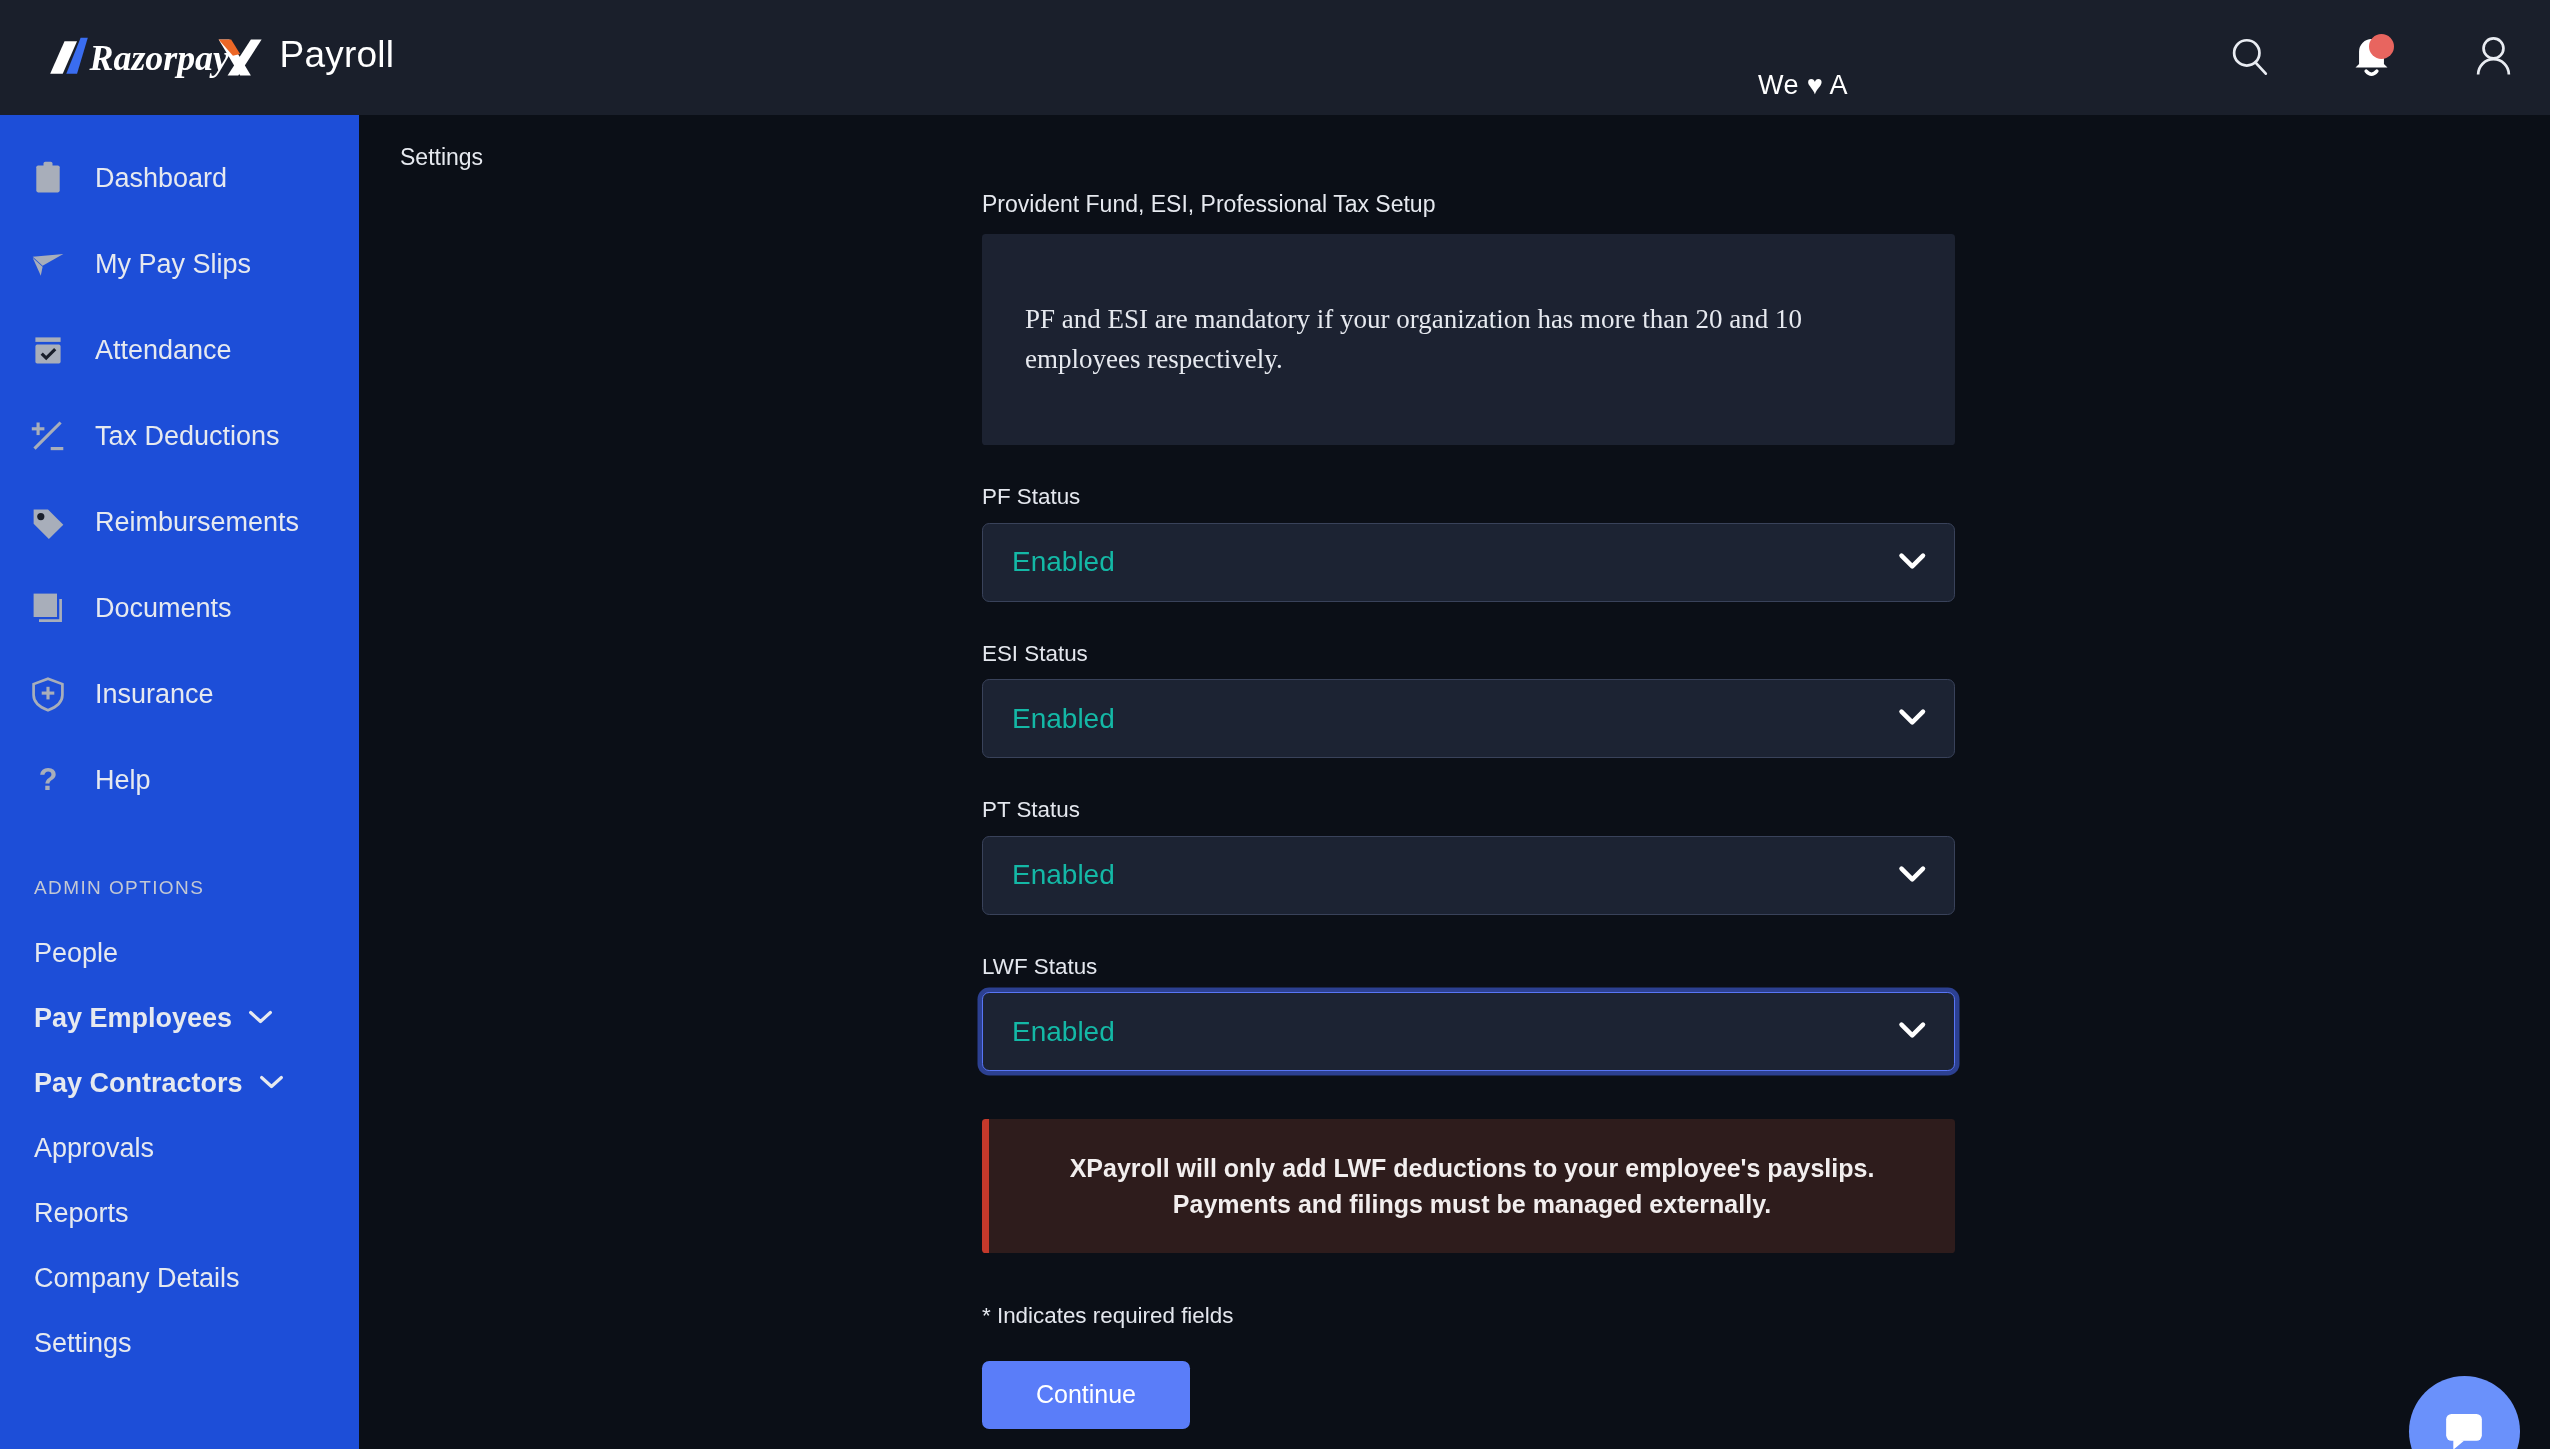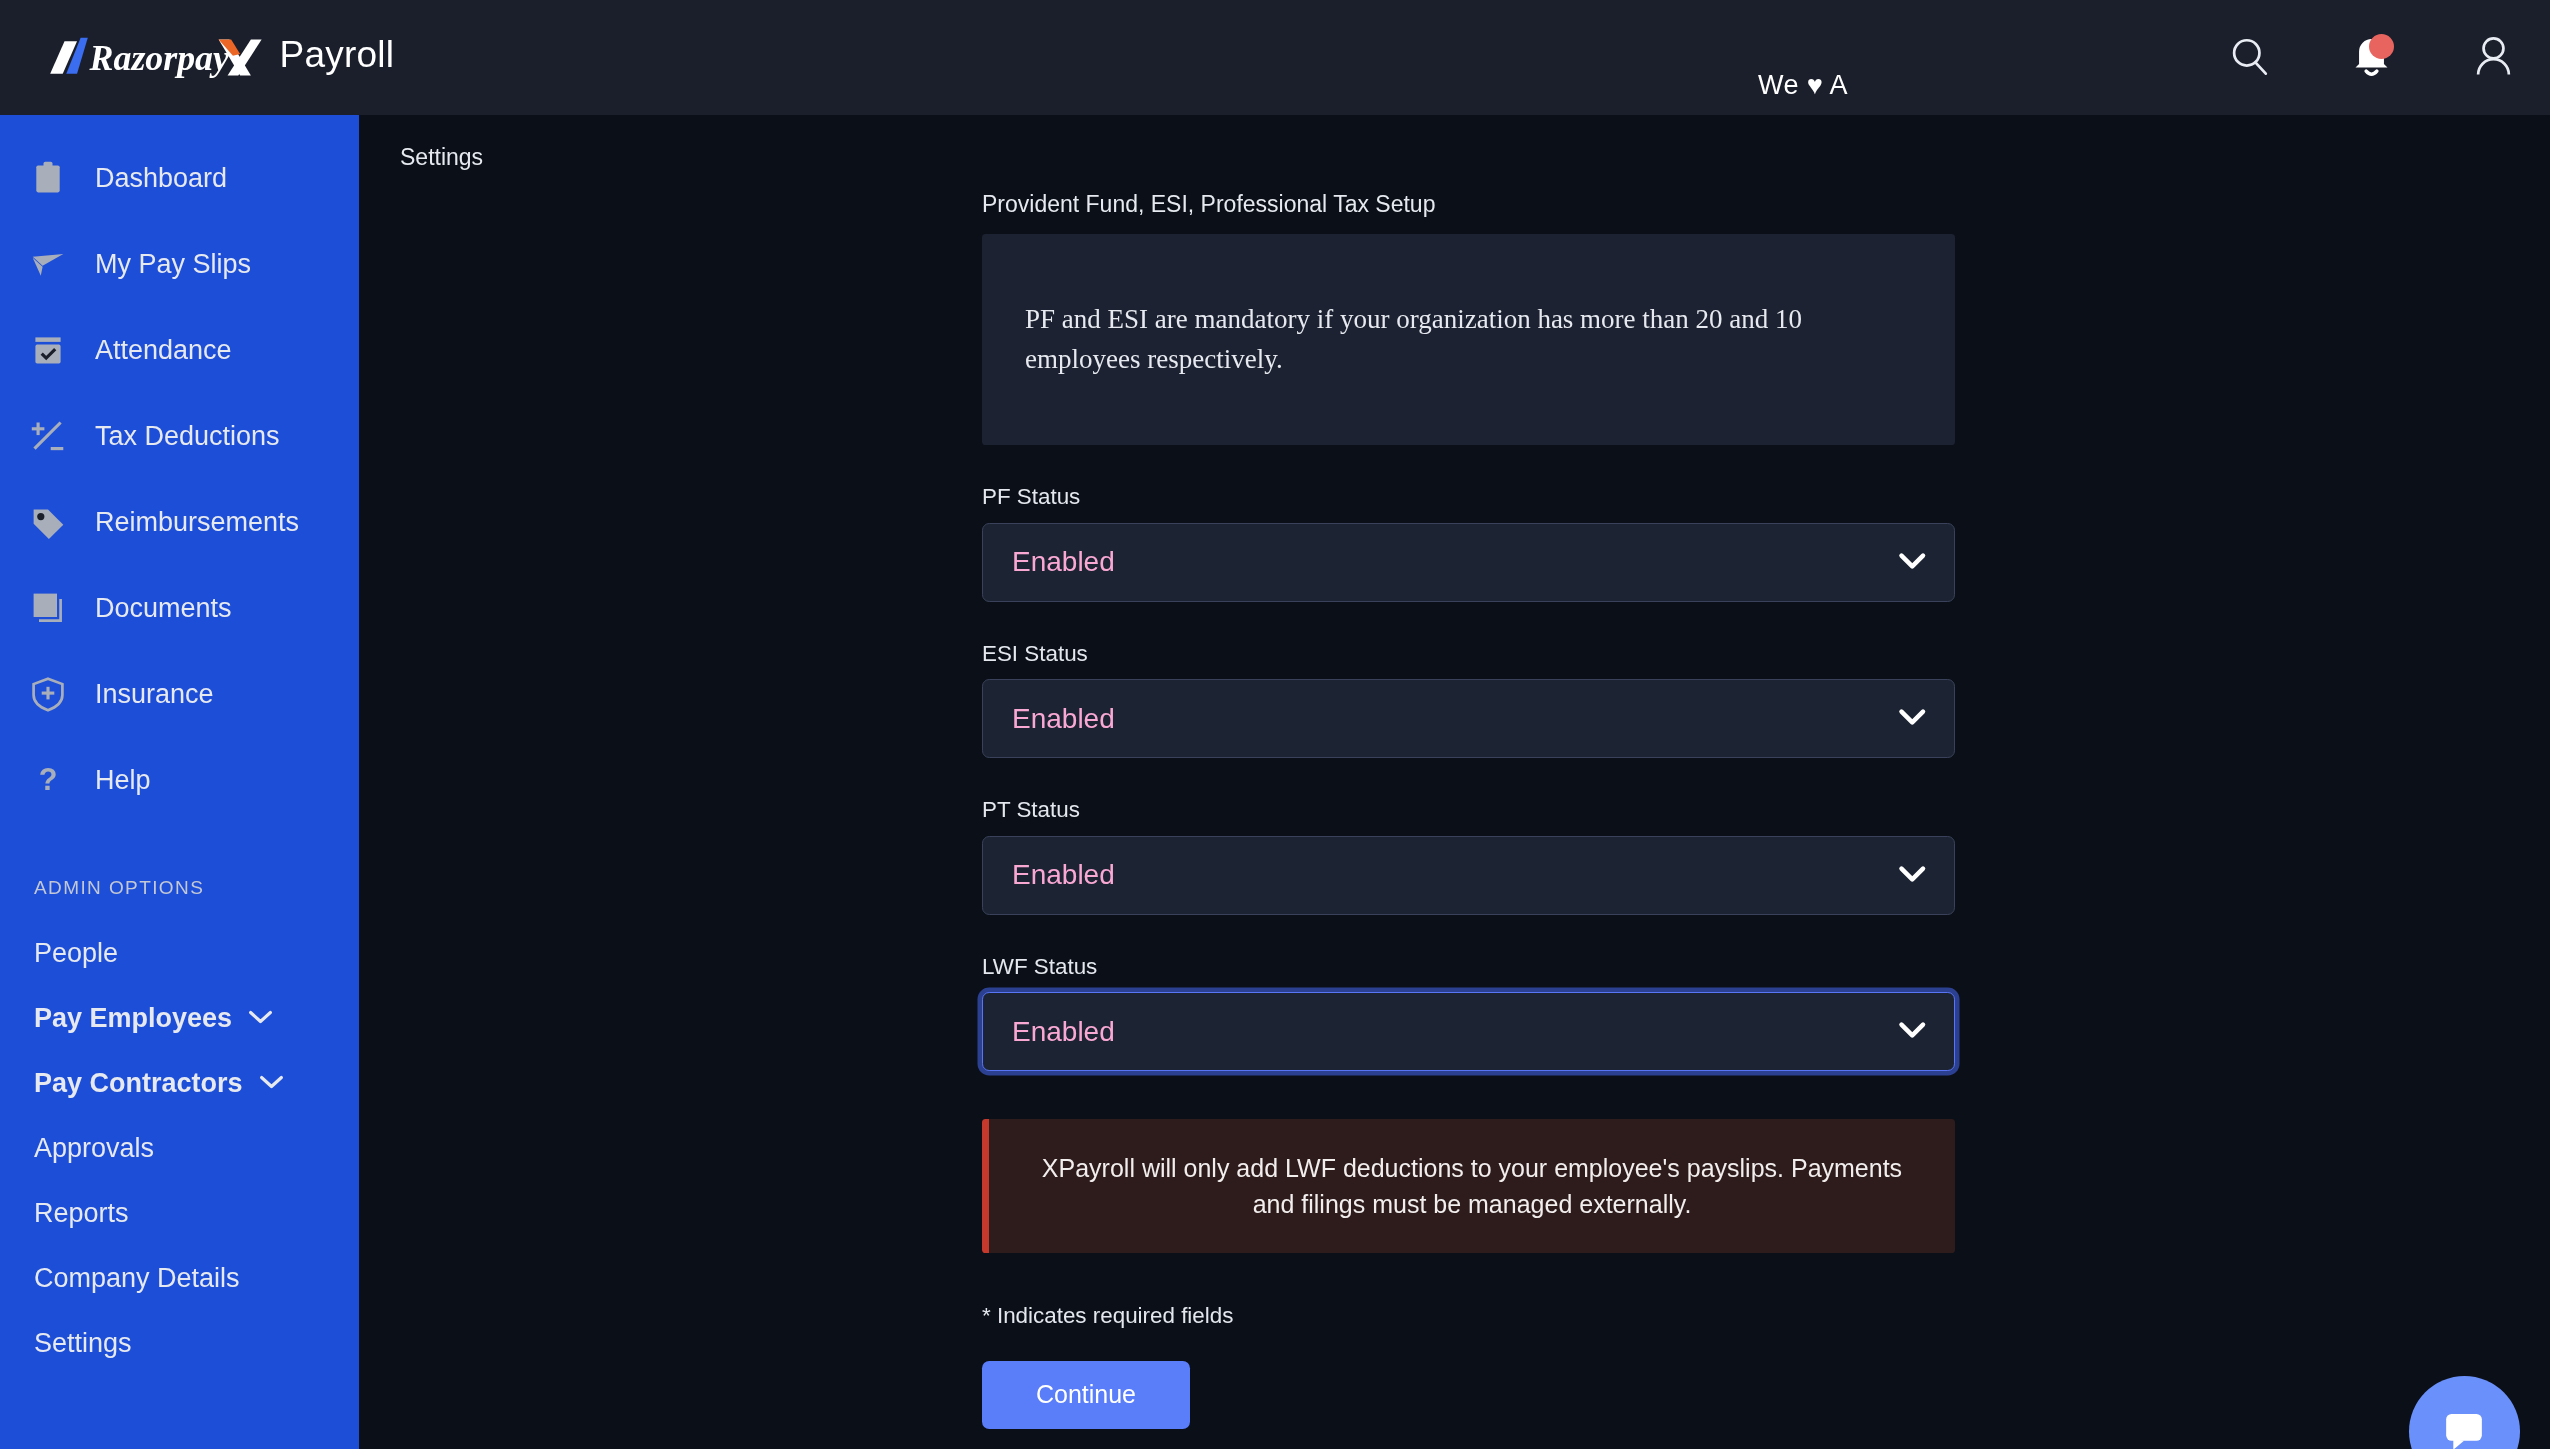--- a/index.html
+++ b/index.html
@@ -181,30 +181,31 @@
     align-items: center;
     justify-content: space-between;
     padding: 0 27px 0 29px;
     cursor: pointer;
   }
   .select-box.focused {
     border-color: #5875f5;
     box-shadow: 0 0 0 4.5px rgba(73,105,245,0.55);
   }
   .select-value {
-    color: #f9a8d4;
+    color: #14b8a6;
     font-size: 28px;
   }
   .warn-box {
     margin-top: 48px;
     background: #2e1c1c;
     border-left: 7.2px solid #c4392b;
     border-radius: 3.6px;
     padding: 30.5px 41px;
     text-align: center;
+    font-weight: bold;
   }
   .warn-text {
     color: #f2eeee;
     font-size: 25px;
     line-height: 1.45;
   }
   .required-note {
     color: #e4e7ee;
     font-size: 22.4px;
     margin-top: 50px;

